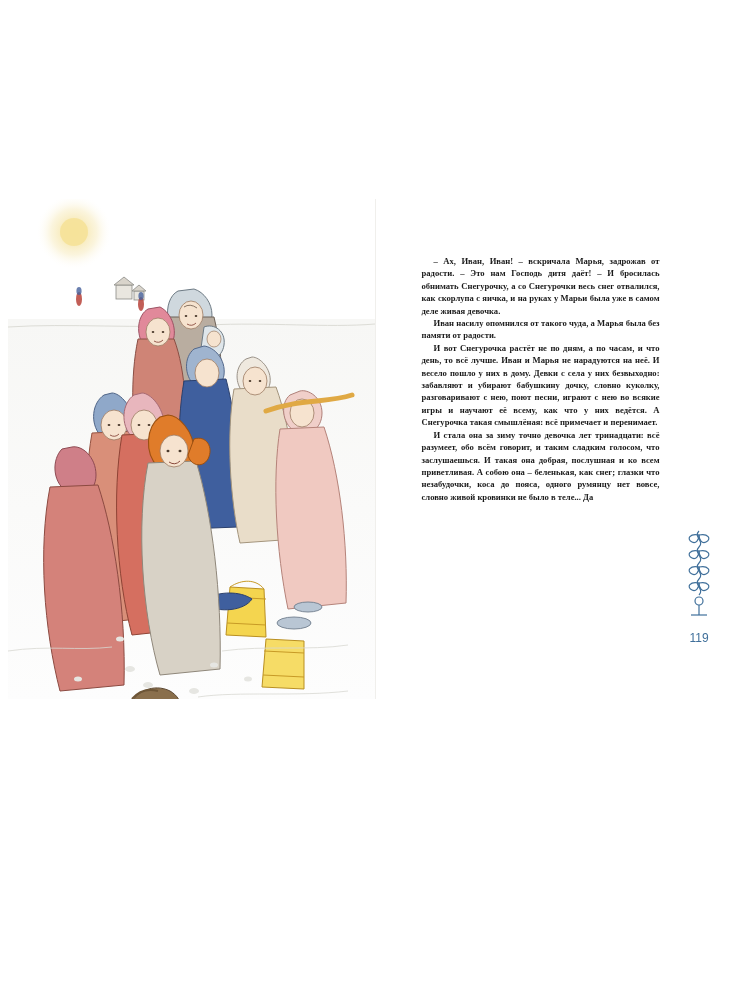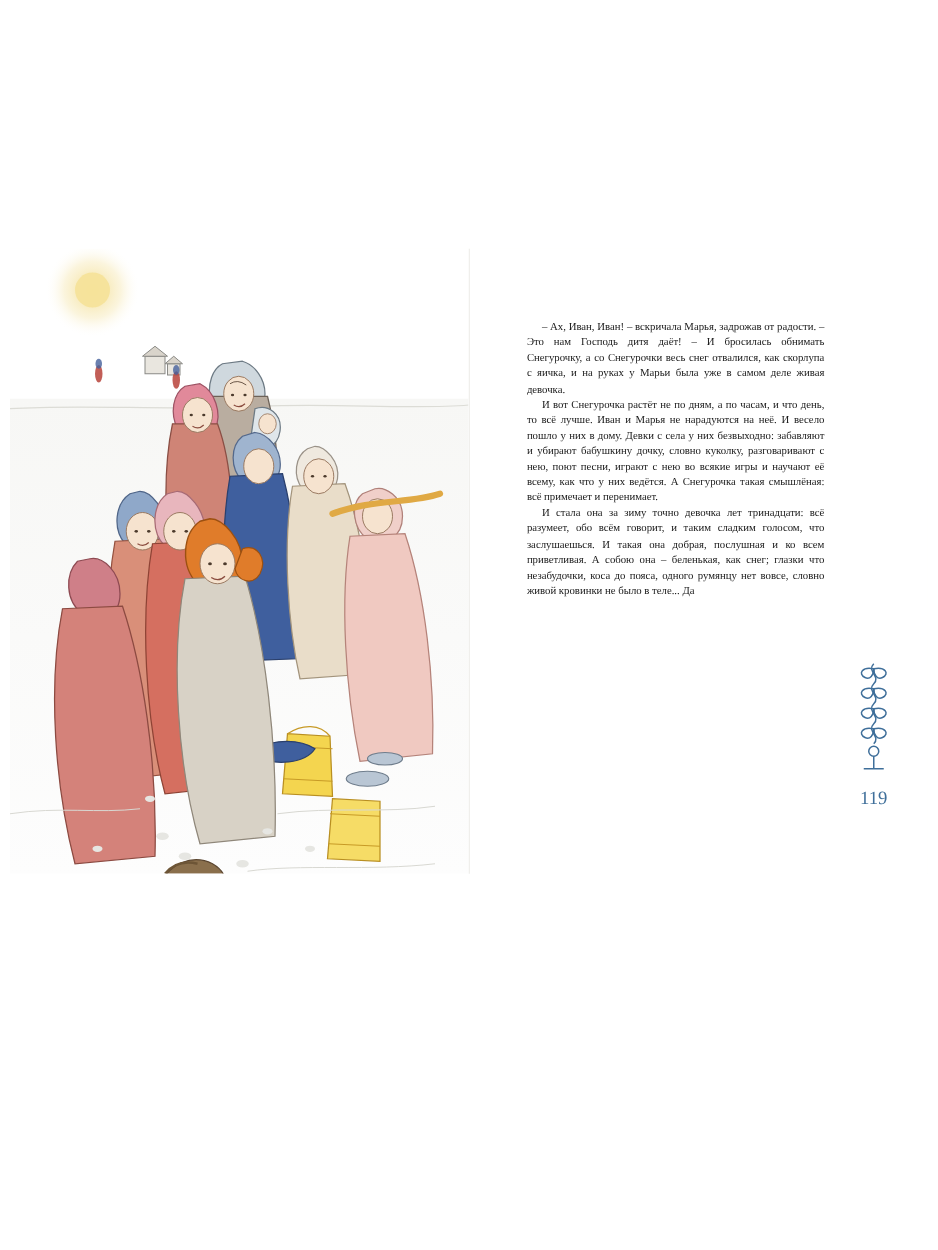--- a/index.html
+++ b/index.html
@@ -61,34 +61,35 @@
     position: absolute;
     left: 46px;
     top: 56px;
     width: 238px;
     font-size: 8.6px;
     line-height: 12.4px;
     text-align: justify;
     color: #1a1a1a;
     font-family: "Liberation Serif", serif;
     hyphens: manual;
+    font-weight: bold;
   }
   .textcol p {
     margin: 0 0 0 0;
     text-indent: 12px;
   }
   .page-number {
     position: absolute;
     right: 26px;
     top: 432px;
     width: 34px;
     text-align: center;
-    font-size: 15px;
+    font-size: 12px;
     color: #3f6f9a;
-    font-family: Liberation Serif, serif;
+    font-family: Liberation Sans, sans-serif;
   }
   .side-ornament {
     position: absolute;
     right: 26px;
     top: 328px;
     width: 34px;
     height: 96px;
     color: #3f6f9a;
   }
   .side-ornament svg { display: block; }
@@ -261,20 +262,21 @@
             <path d="M214 452 C 258 446, 300 452, 340 446"></path>
             <path d="M190 498 C 230 492, 290 498, 340 492"></path>
           </g>
         </svg>
       </div>
     </div>
 
     <div class="page page-right">
       <div class="textcol">
         <p>– Ах, Иван, Иван! – вскричала Марья, задрожав от радости. – Это нам Господь дитя даёт! – И бросилась обнимать Снегурочку, а со Снегурочки весь снег отвалился, как скорлупа с яичка, и на руках у Марьи была уже в самом деле живая девочка.</p>
+        <p>Иван насилу опомнился от такого чуда, а Марья была без памяти от радости.</p>
         <p>И вот Снегурочка растёт не по дням, а по часам, и что день, то всё лучше. Иван и Марья не нарадуются на неё. И весело пошло у них в дому. Девки с села у них безвыходно: забавляют и убирают бабушкину дочку, словно куколку, разговаривают с нею, поют песни, играют с нею во всякие игры и научают её всему, как что у них ведётся. А Снегурочка такая смышлёная: всё примечает и перенимает.</p>
         <p>И стала она за зиму точно девочка лет тринадцати: всё разумеет, обо всём говорит, и таким сладким голосом, что заслушаешься. И такая она добрая, послушная и ко всем приветливая. А собою она – беленькая, как снег; глазки что незабудочки, коса до пояса, одного румянцу нет вовсе, словно живой кровинки не было в теле... Да</p>
       </div>
 
       <div class="side-ornament">
         <svg width="34" height="96" viewBox="0 0 34 96" xmlns="http://www.w3.org/2000/svg">
           <g stroke="#3f6f9a" stroke-width="1.2" fill="none">
             <path d="M17 4 C 11 10, 23 14, 17 20 C 11 26, 23 30, 17 36 C 11 42, 23 46, 17 52 C 11 58, 23 62, 17 68"></path>
             <path d="M17 8 C 8 6, 4 12, 10 15 C 14 17, 17 13, 17 8 Z"></path>
             <path d="M17 8 C 26 6, 30 12, 24 15 C 20 17, 17 13, 17 8 Z"></path>

